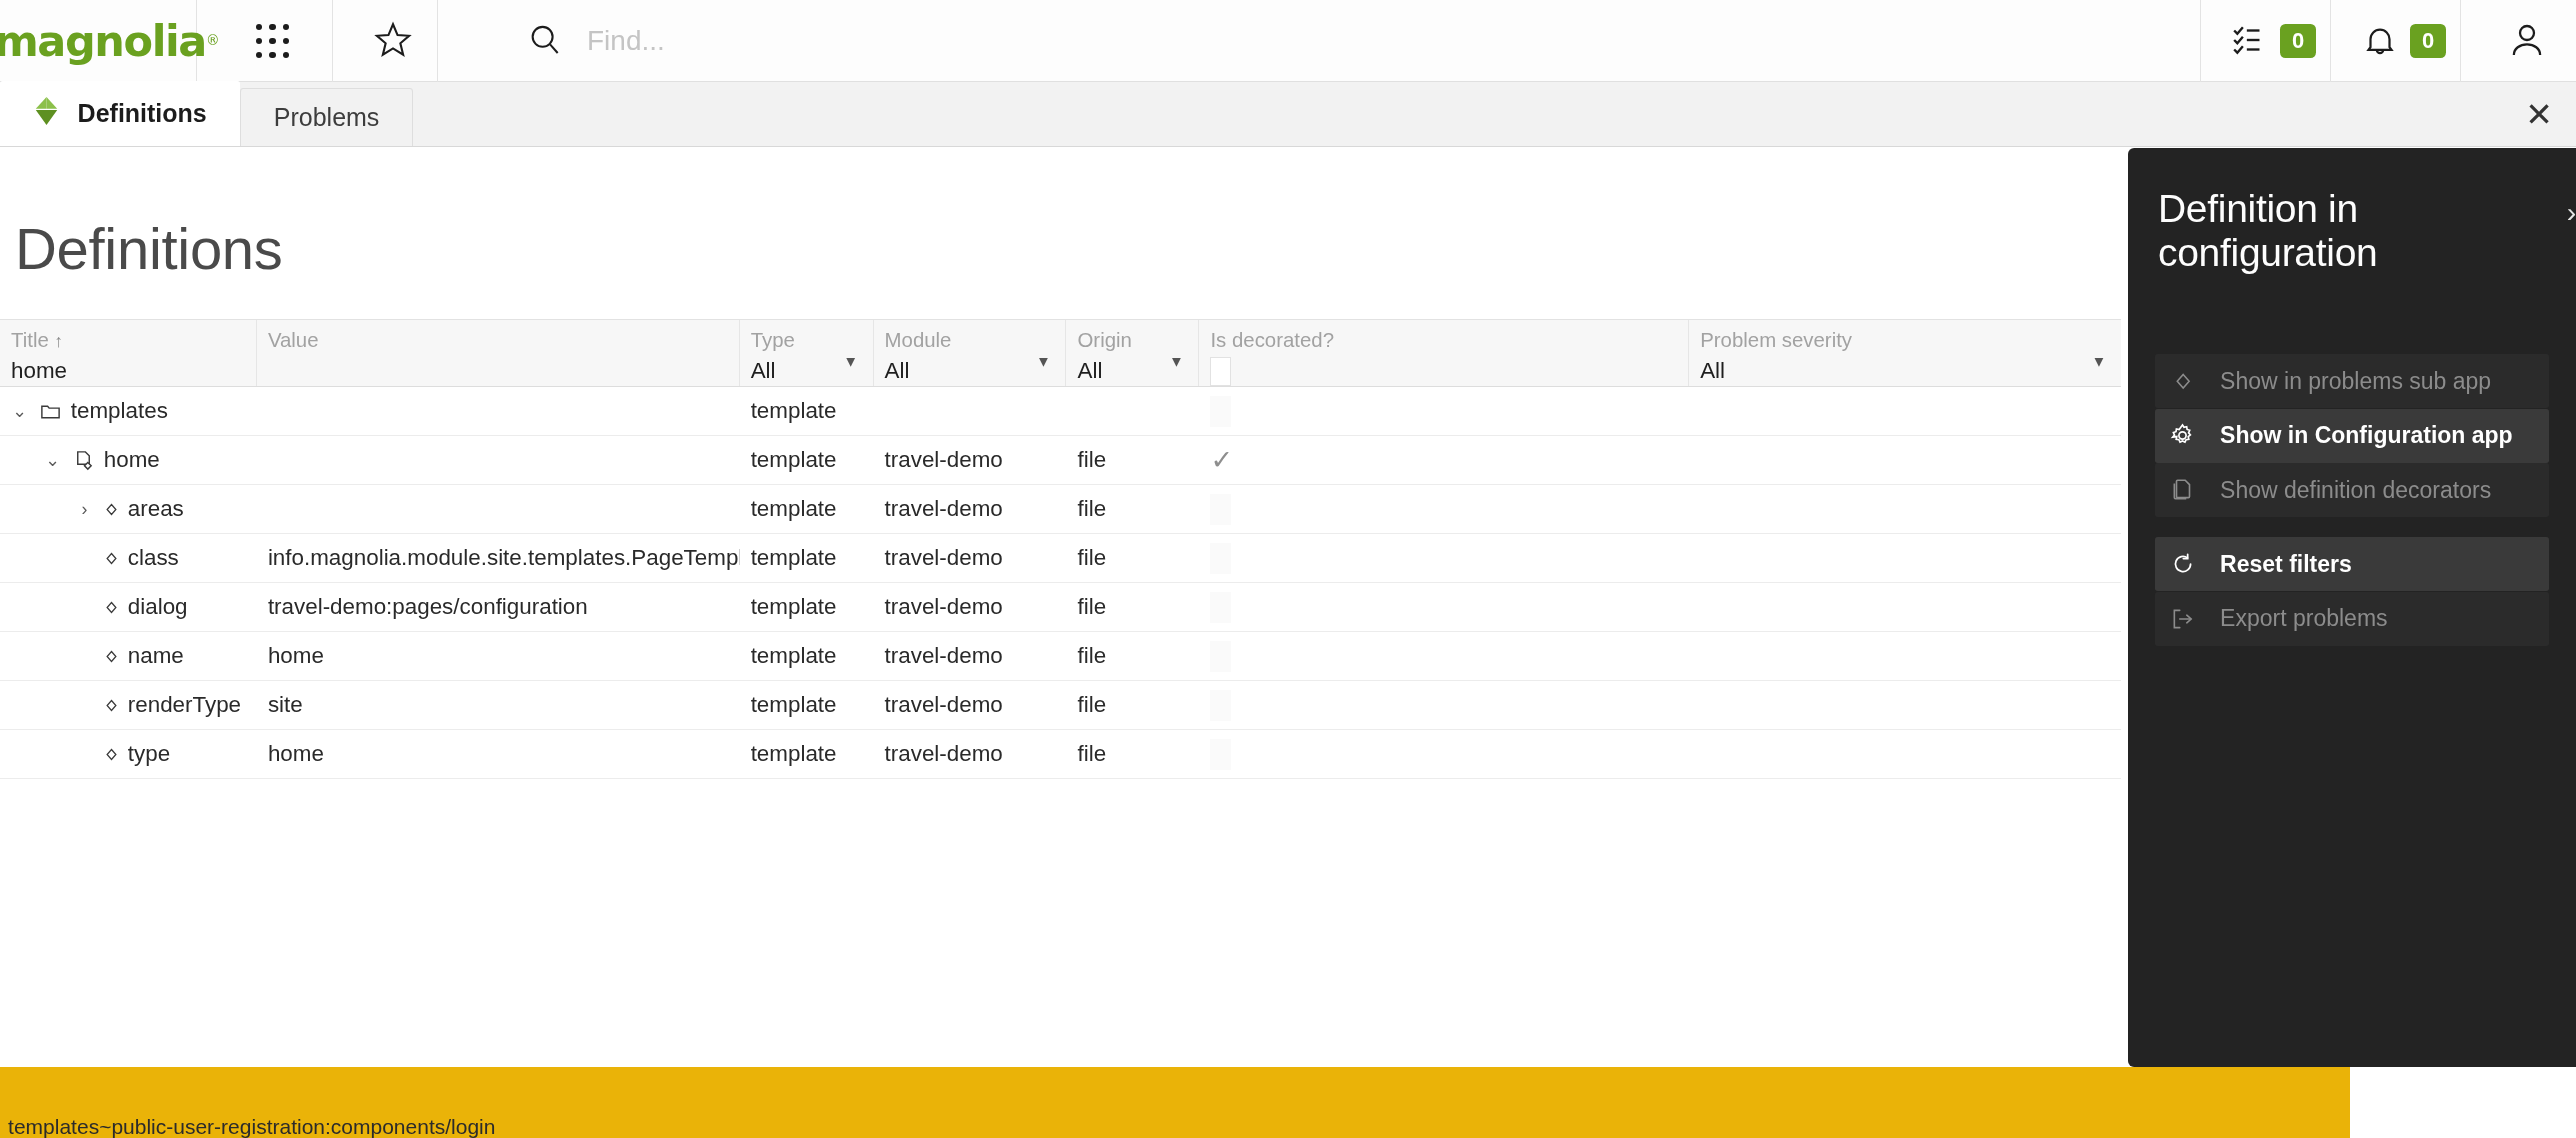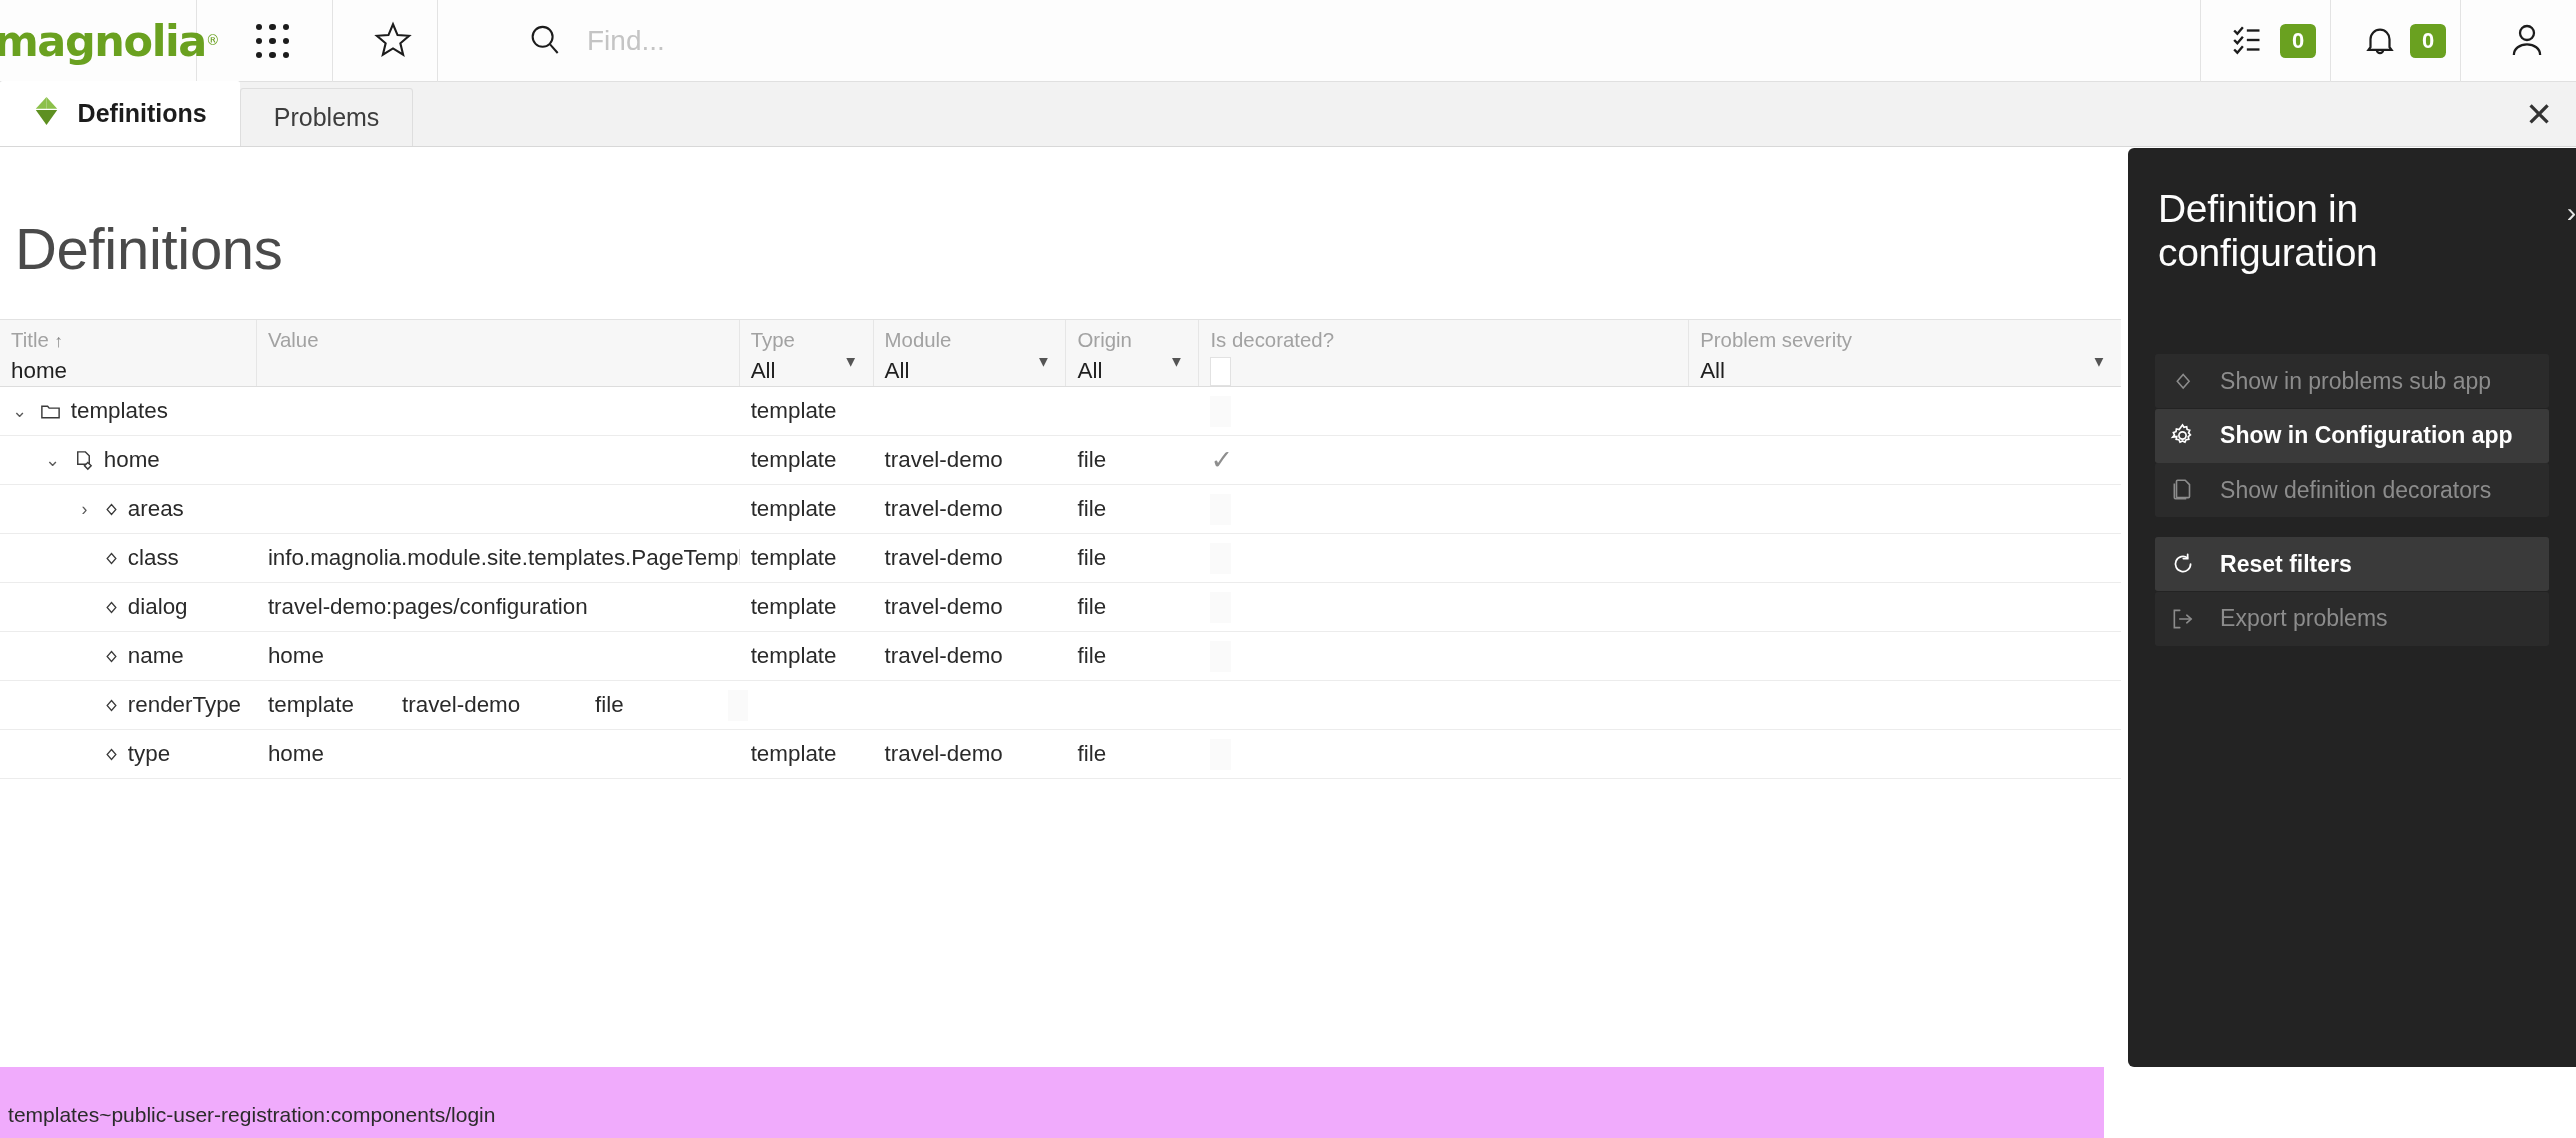--- a/index.html
+++ b/index.html
@@ -152,22 +152,22 @@
     padding-left: 13.6px; border-radius: 2.7px; font-size: 23px;
     margin-bottom: 0.7px;
   }
   .rp-item.enabled { background: #3a3a3a; color: #ffffff; font-weight: 700; cursor: pointer; }
   .rp-item.disabled { background: #2b2b2b; color: #8c8c8c; font-weight: 400; }
   .rp-gap { height: 19px; }
   .rp-ico { width: 28.5px; display: flex; align-items: center; justify-content: center; flex-shrink: 0; }
 
   
   .footer {
-    position: absolute; left: 0; top: 1067px; width: 2104px; height: 72px;
-    background: #f0abfc; display: flex; align-items: center; padding-top: 23px;
+    position: absolute; left: 0; top: 1067px; width: 2350px; height: 72px;
+    background: #eab308; display: flex; align-items: flex-end; padding-top: 23px;
   }
   .footer-text { font-size: 21px; color: #2b2b2b; padding-left: 8.1px; }
 </style>
 </head>
 <body>
 
 <div class="app">
 
   <div class="topbar">
     <div class="tb-cell tb-logo">
@@ -445,20 +445,21 @@
             <div class="td title-cell" style="width: 257px;">
               <span style="width: 65px; flex-shrink: 0;"></span>
               <span class="chev-cell"></span>
               <span class="row-icon">
                 <svg width="15" height="15" viewBox="0 0 24 24" fill="none" stroke="#3a3a3a" stroke-width="2">
                   <polygon points="12,4 19,12 12,20 5,12"></polygon>
                 </svg>
               </span>
               <span>renderType</span>
             </div>
+            <div class="td" style="width: 483px;">site</div>
             <div class="td" style="width: 134px;">template</div>
             <div class="td" style="width: 193px;">travel-demo</div>
             <div class="td" style="width: 133px;">file</div>
             <div class="td" style="width: 490px;">
               <span class="dec-box"></span>
             </div>
             <div class="td" style="width: 432px;"></div>
           </div>
           <div class="trow">
             <div class="td title-cell" style="width: 257px;">

